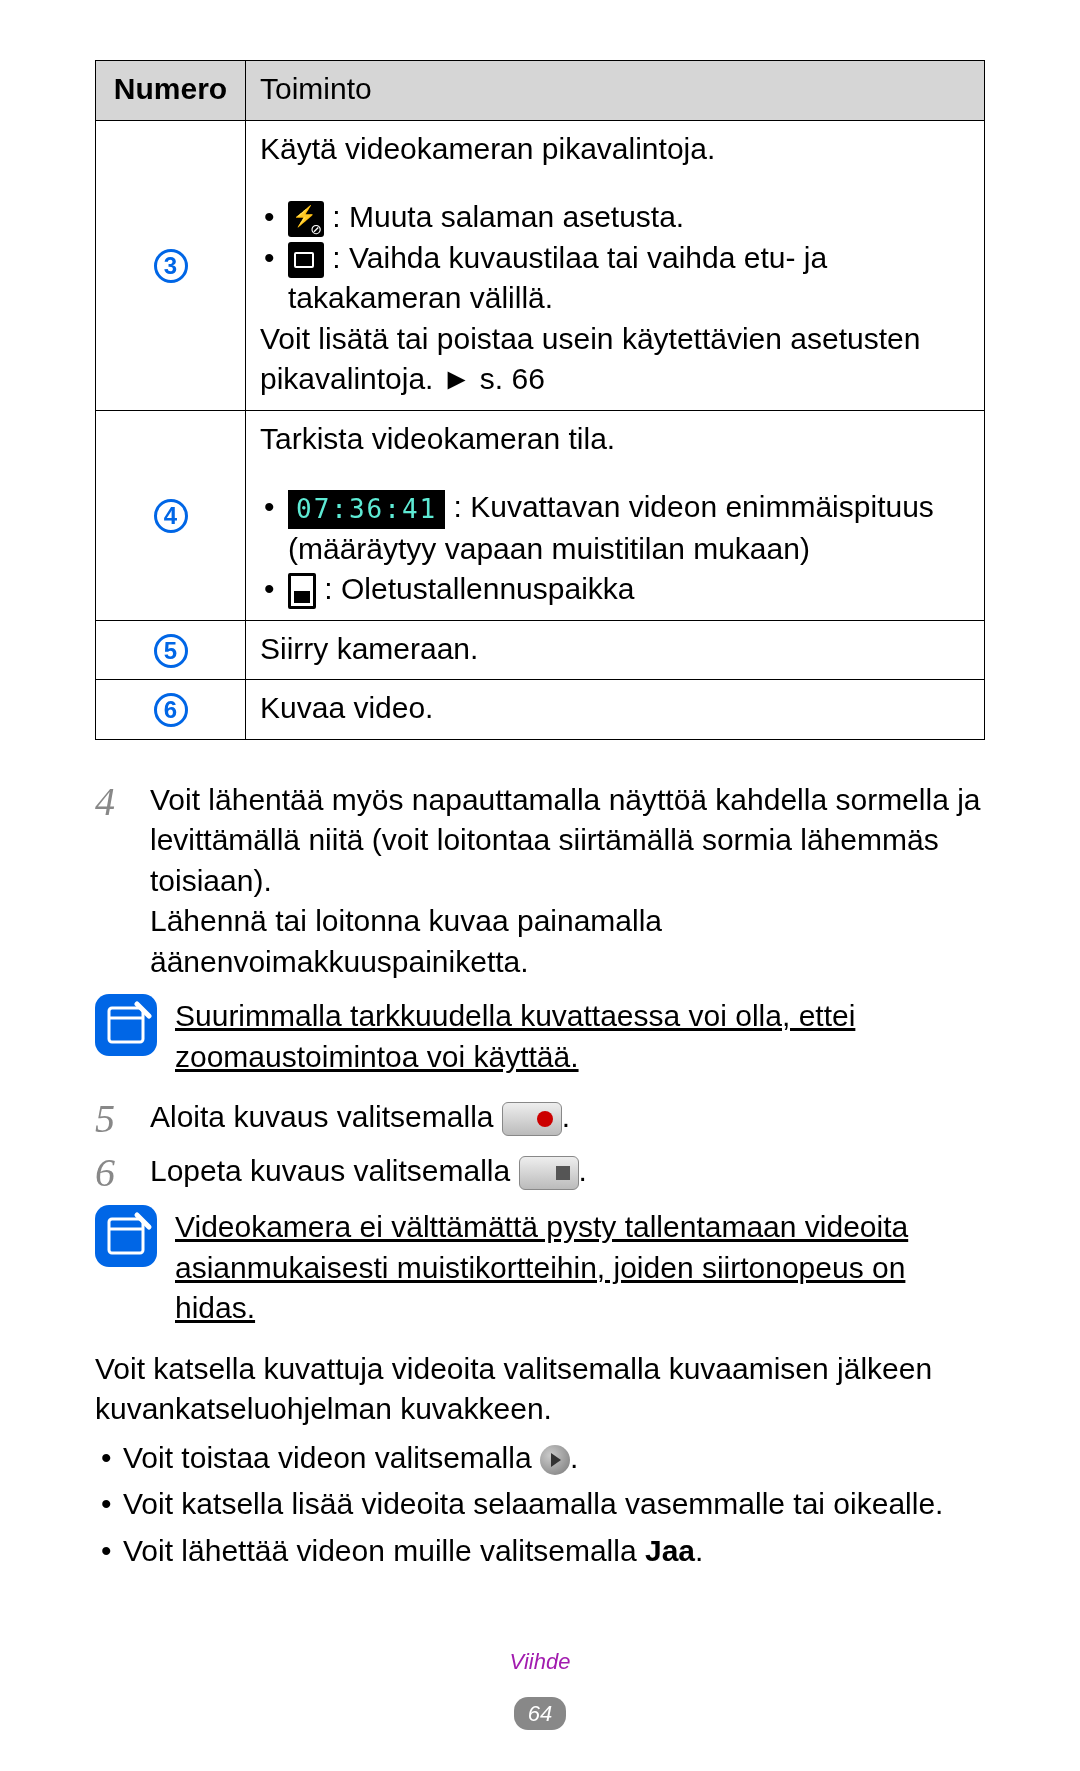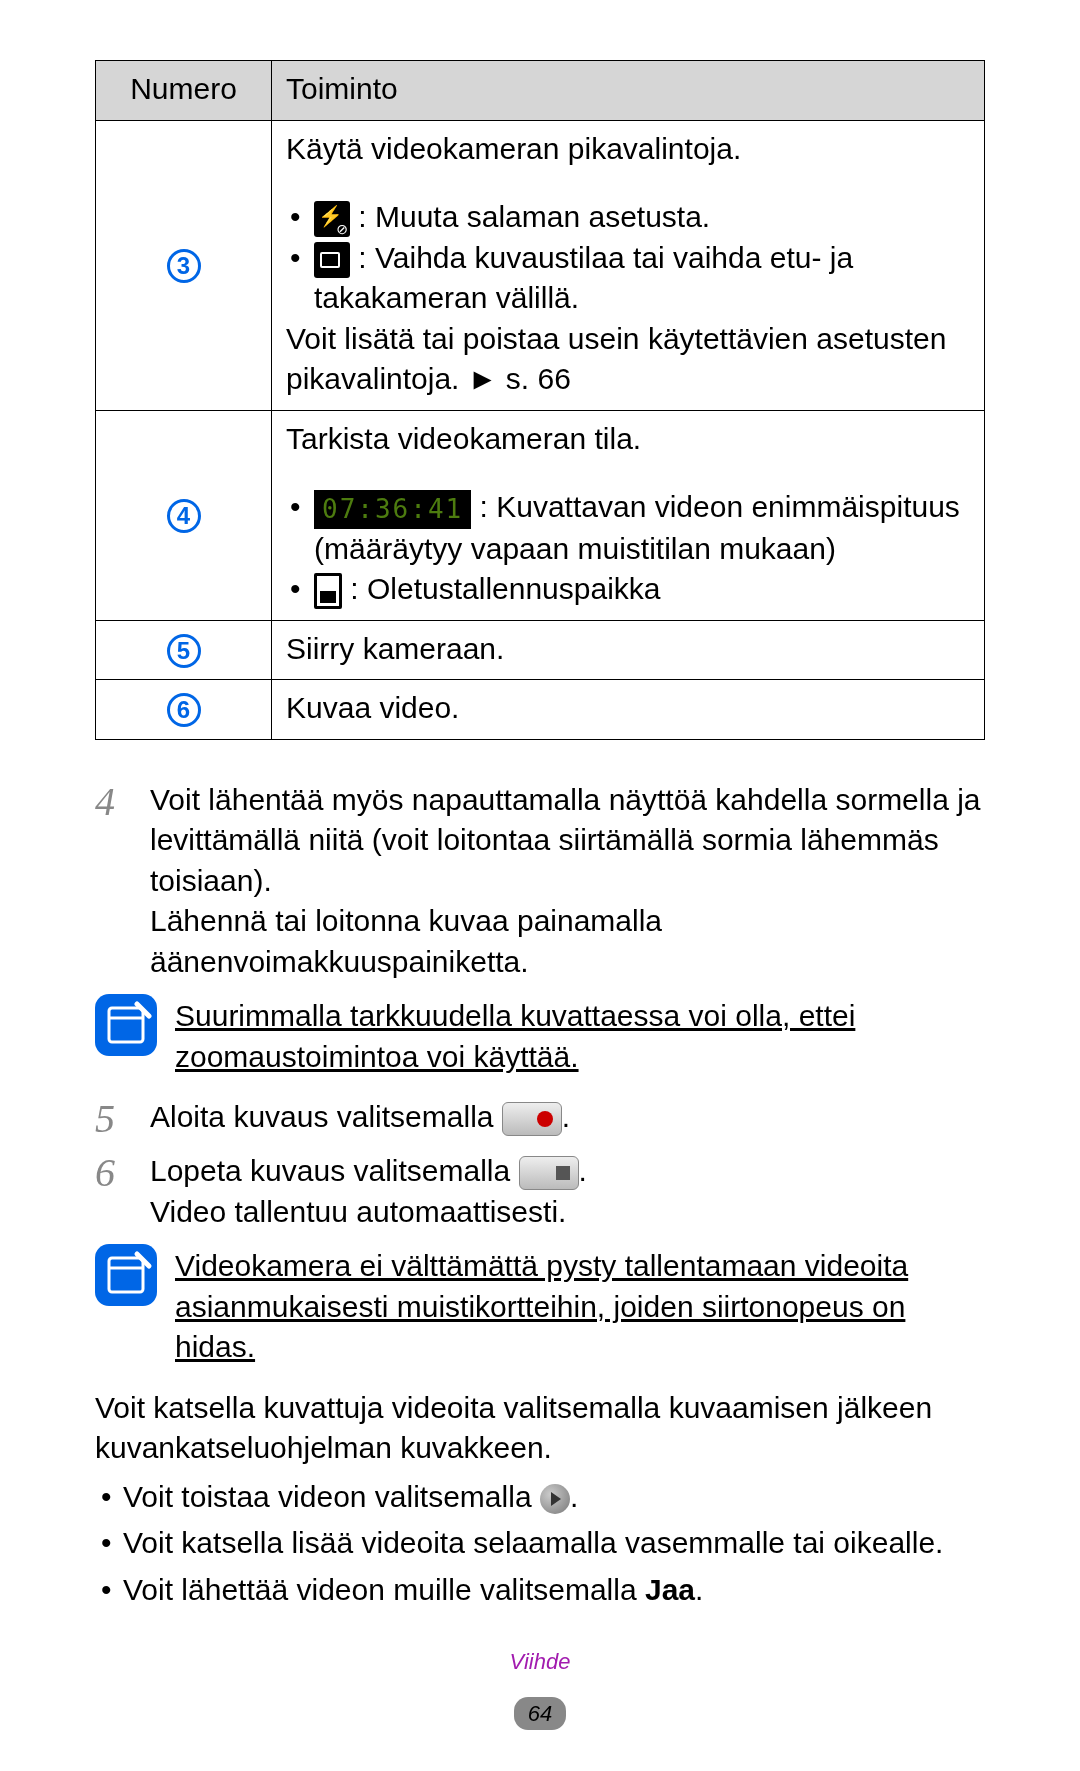--- a/index.html
+++ b/index.html
@@ -22,21 +22,21 @@
   th, td {
     border: 1px solid #000;
     padding: 8px 14px 10px 14px;
     text-align: left;
     vertical-align: top;
   }
   th {
     background: #d6d6d6;
     font-weight: normal;
   }
-  th.col-num { width: 176px; text-align: center; }
+  th.col-num { width: 150px; text-align: center; font-weight: bold; }
   td.col-num { text-align: center; vertical-align: middle; }
   .circled {
     display: inline-block;
     width: 34px; height: 34px;
     border: 3px solid #0066e6;
     border-radius: 50%;
     color: #0066e6;
     font-weight: bold;
     font-size: 24px;
     line-height: 28px;
@@ -92,21 +92,21 @@
   .storage-icon::after {
     content: "";
     position: absolute;
     left: 3px; right: 3px;
     bottom: 3px; height: 12px;
     background: #000;
   }
   .timecode {
     display: inline-block;
     background: #000;
-    color: #4d7c0f;
+    color: #5eead4;
     padding: 2px 8px;
     font-family: monospace;
     font-size: 26px;
     letter-spacing: 2px;
     vertical-align: middle;
   }
   .step {
     display: flex;
     margin-bottom: 12px;
   }
@@ -186,21 +186,21 @@
   .footer {
     position: absolute;
     bottom: 40px;
     left: 0; right: 0;
     text-align: center;
   }
   .footer .cat { font-style: italic; font-size: 22px; color: #a21caf; }
   .page-badge {
     display: inline-block;
     background: #888;
-    color: #000000;
+    color: #ffffff;
     border-radius: 14px;
     padding: 2px 14px;
     font-size: 22px;
     font-style: italic;
     margin-top: 20px;
   }
   .para { margin: 18px 0 8px 0; }
   b { font-weight: bold; }
 </style>
 </head>
@@ -267,21 +267,20 @@
 
 <div class="step">
   <div class="step-num">5</div>
   <div class="step-body"><span>Aloita kuvaus valitsemalla </span><span class="rec-btn"></span><span>.</span></div>
 </div>
 
 <div class="step">
   <div class="step-num">6</div>
   <div class="step-body">
     <div><span>Lopeta kuvaus valitsemalla </span><span class="stop-btn"></span><span>.</span></div>
-    <div>Video tallentuu automaattisesti.</div>
   </div>
 </div>
 
 <div class="note">
   <div class="note-icon">
     <svg viewBox="0 0 62 62">
         <rect x="14" y="14" width="34" height="34" rx="3" fill="none" stroke="#fff" stroke-width="3"></rect>
         <path d="M14 24 L48 24" stroke="#fff" stroke-width="3"></path>
         <path d="M42 10 L54 22" stroke="#fff" stroke-width="5" stroke-linecap="round"></path>
       </svg>

